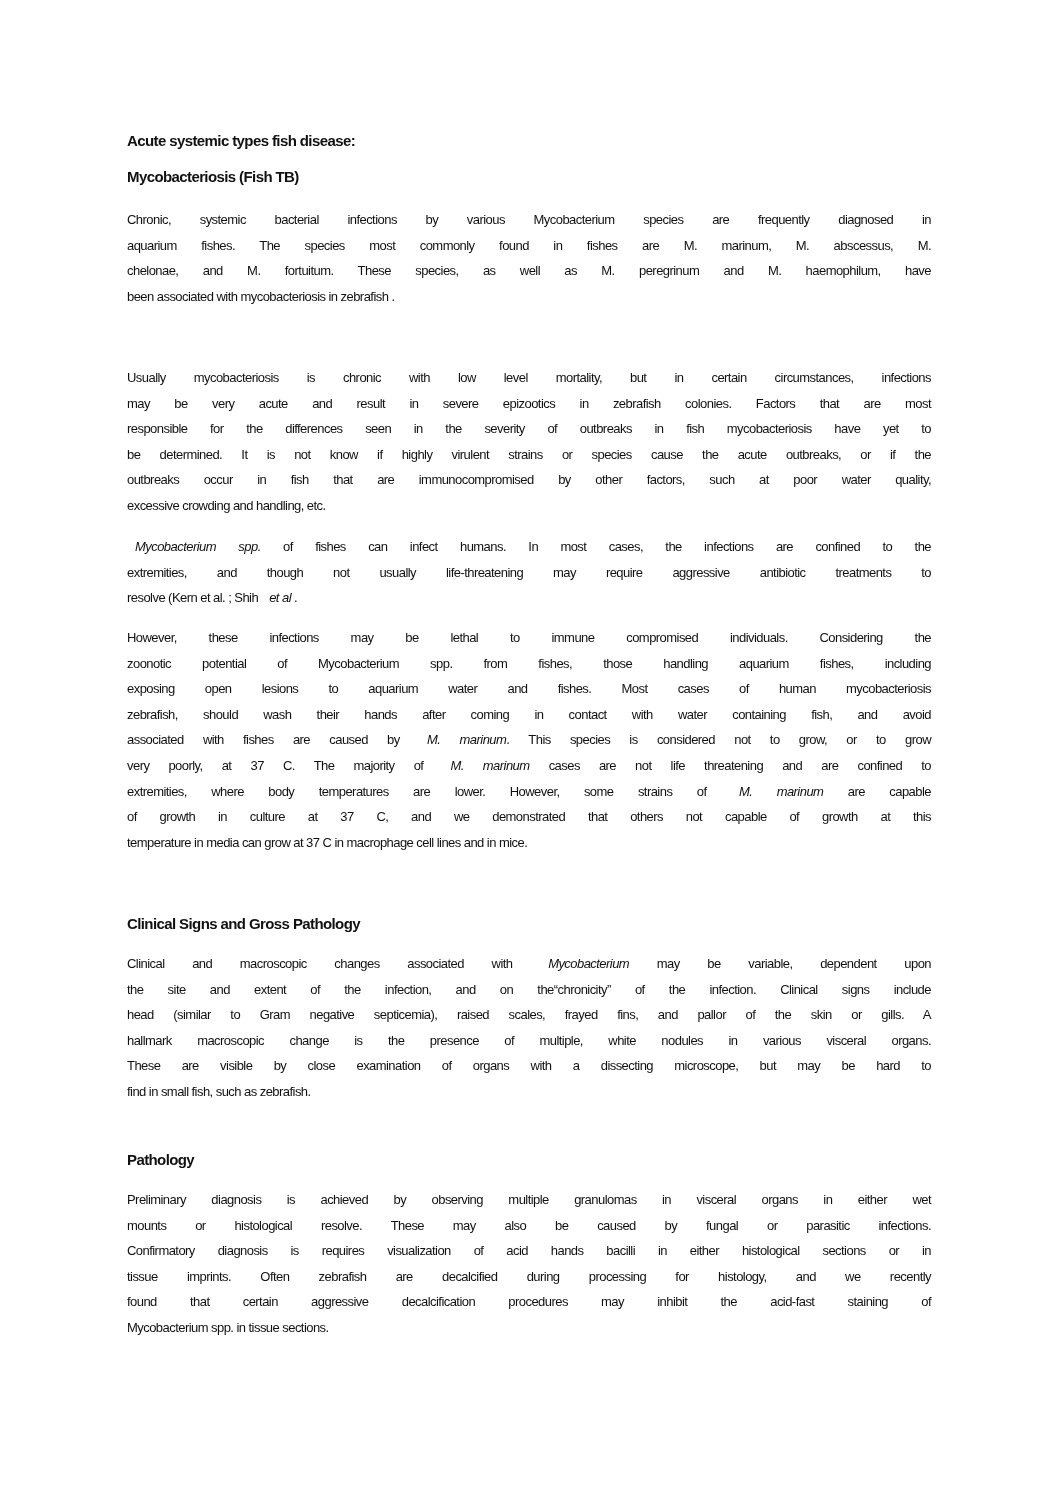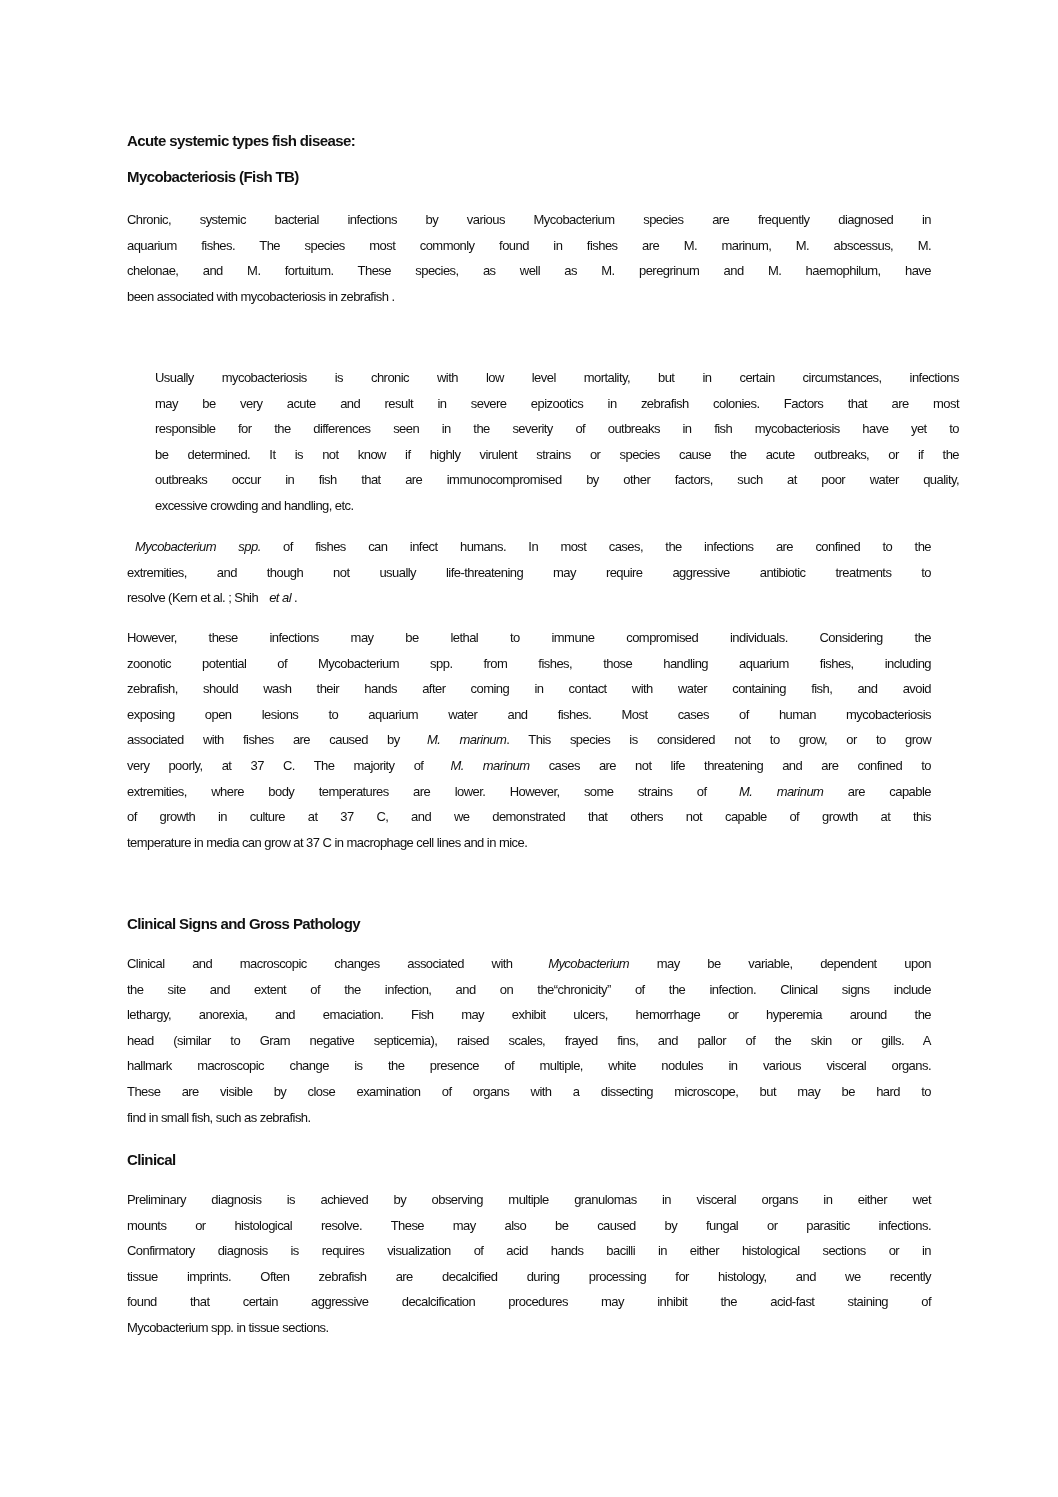--- a/index.html
+++ b/index.html
@@ -66,60 +66,59 @@
   <div class="blk" style="top:36px;">
     <p class="heading">Mycobacteriosis (Fish TB)</p>
   </div>
 
   <div class="blk para" style="top:79px;">
       <span class="line"><span>Chronic, systemic bacterial infections by various Mycobacterium species are frequently diagnosed in</span></span>
       <span class="line"><span>aquarium fishes. The species most commonly found in fishes are M. marinum, M. abscessus, M.</span></span>
       <span class="line"><span>chelonae, and M. fortuitum. These species, as well as M. peregrinum and M. haemophilum, have</span></span>
       <span class="line last"><span>been associated with mycobacteriosis in zebrafish .</span></span>
     </div>
-  <div class="blk para" style="top:237px;margin-left:28px;">
+  <div class="blk para" style="top:237px;">
       <span class="line"><span>Usually mycobacteriosis is chronic with low level mortality, but in certain circumstances, infections</span></span>
       <span class="line"><span>may be very acute and result in severe epizootics in zebrafish colonies. Factors that are most</span></span>
       <span class="line"><span>responsible for the differences seen in the severity of outbreaks in fish mycobacteriosis have yet to</span></span>
       <span class="line"><span>be determined. It is not know if highly virulent strains or species cause the acute outbreaks, or if the</span></span>
       <span class="line"><span>outbreaks occur in fish that are immunocompromised by other factors, such at poor water quality,</span></span>
       <span class="line last"><span>excessive crowding and handling, etc.</span></span>
     </div>
   <div class="blk para" style="top:406px;">
       <span class="line"><span class="it">Mycobacterium spp.</span><span> of fishes can infect humans. In most cases, the infections are confined to the</span></span>
       <span class="line"><span>extremities, and though not usually life-threatening may require aggressive antibiotic treatments to</span></span>
       <span class="line last"><span>resolve (Kern et al. ; Shih </span><span class="it">et al</span><span> .</span></span>
     </div>
   <div class="blk para" style="top:497px;">
       <span class="line"><span>However, these infections may be lethal to immune compromised individuals. Considering the</span></span>
       <span class="line"><span>zoonotic potential of Mycobacterium spp. from fishes, those handling aquarium fishes, including</span></span>
+      <span class="line"><span>exposing open lesions to aquarium water and fishes. Most cases of human mycobacteriosis</span></span>
       <span class="line"><span>zebrafish, should wash their hands after coming in contact with water containing fish, and avoid</span></span>
-      <span class="line"><span>exposing open lesions to aquarium water and fishes. Most cases of human mycobacteriosis</span></span>
       <span class="line"><span>associated with fishes are caused by </span><span class="it">M. marinum</span><span>. This species is considered not to grow, or to grow</span></span>
       <span class="line"><span>very poorly, at 37 C. The majority of </span><span class="it">M. marinum</span><span> cases are not life threatening and are confined to</span></span>
       <span class="line"><span>extremities, where body temperatures are lower. However, some strains of </span><span class="it">M. marinum</span><span> are capable</span></span>
       <span class="line"><span>of growth in culture at 37 C, and we demonstrated that others not capable of growth at this</span></span>
       <span class="line last"><span>temperature in media can grow at 37 C in macrophage cell lines and in mice.</span></span>
     </div>
 
   <div class="blk" style="top:783px;">
     <p class="heading">Clinical Signs and Gross Pathology</p>
   </div>
   <div class="blk para" style="top:823px;">
       <span class="line"><span>Clinical and macroscopic changes associated with </span><span class="it">Mycobacterium</span><span> may be variable, dependent upon</span></span>
       <span class="line"><span>the site and extent of the infection, and on the“chronicity” of the infection. Clinical signs include</span></span>
-      <span class="line"><span>lethargy, anorexia, and emaciation. Fish may exhibit ulcers, hemorrhage or hyperemia around the</span></span>
       <span class="line"><span>head (similar to Gram negative septicemia), raised scales, frayed fins, and pallor of the skin or gills. A</span></span>
       <span class="line"><span>hallmark macroscopic change is the presence of multiple, white nodules in various visceral organs.</span></span>
       <span class="line"><span>These are visible by close examination of organs with a dissecting microscope, but may be hard to</span></span>
       <span class="line last"><span>find in small fish, such as zebrafish.</span></span>
     </div>
 
   <div class="blk" style="top:1019px;">
-    <p class="heading">Clinical</p>
+    <p class="heading">Pathology</p>
   </div>
   <div class="blk para" style="top:1059px;">
       <span class="line"><span>Preliminary diagnosis is achieved by observing multiple granulomas in visceral organs in either wet</span></span>
       <span class="line"><span>mounts or histological resolve. These may also be caused by fungal or parasitic infections.</span></span>
       <span class="line"><span>Confirmatory diagnosis is requires visualization of acid hands bacilli in either histological sections or in</span></span>
       <span class="line"><span>tissue imprints. Often zebrafish are decalcified during processing for histology, and we recently</span></span>
       <span class="line"><span>found that certain aggressive decalcification procedures may inhibit the acid-fast staining of</span></span>
       <span class="line last"><span>Mycobacterium spp. in tissue sections.</span></span>
     </div>
 

